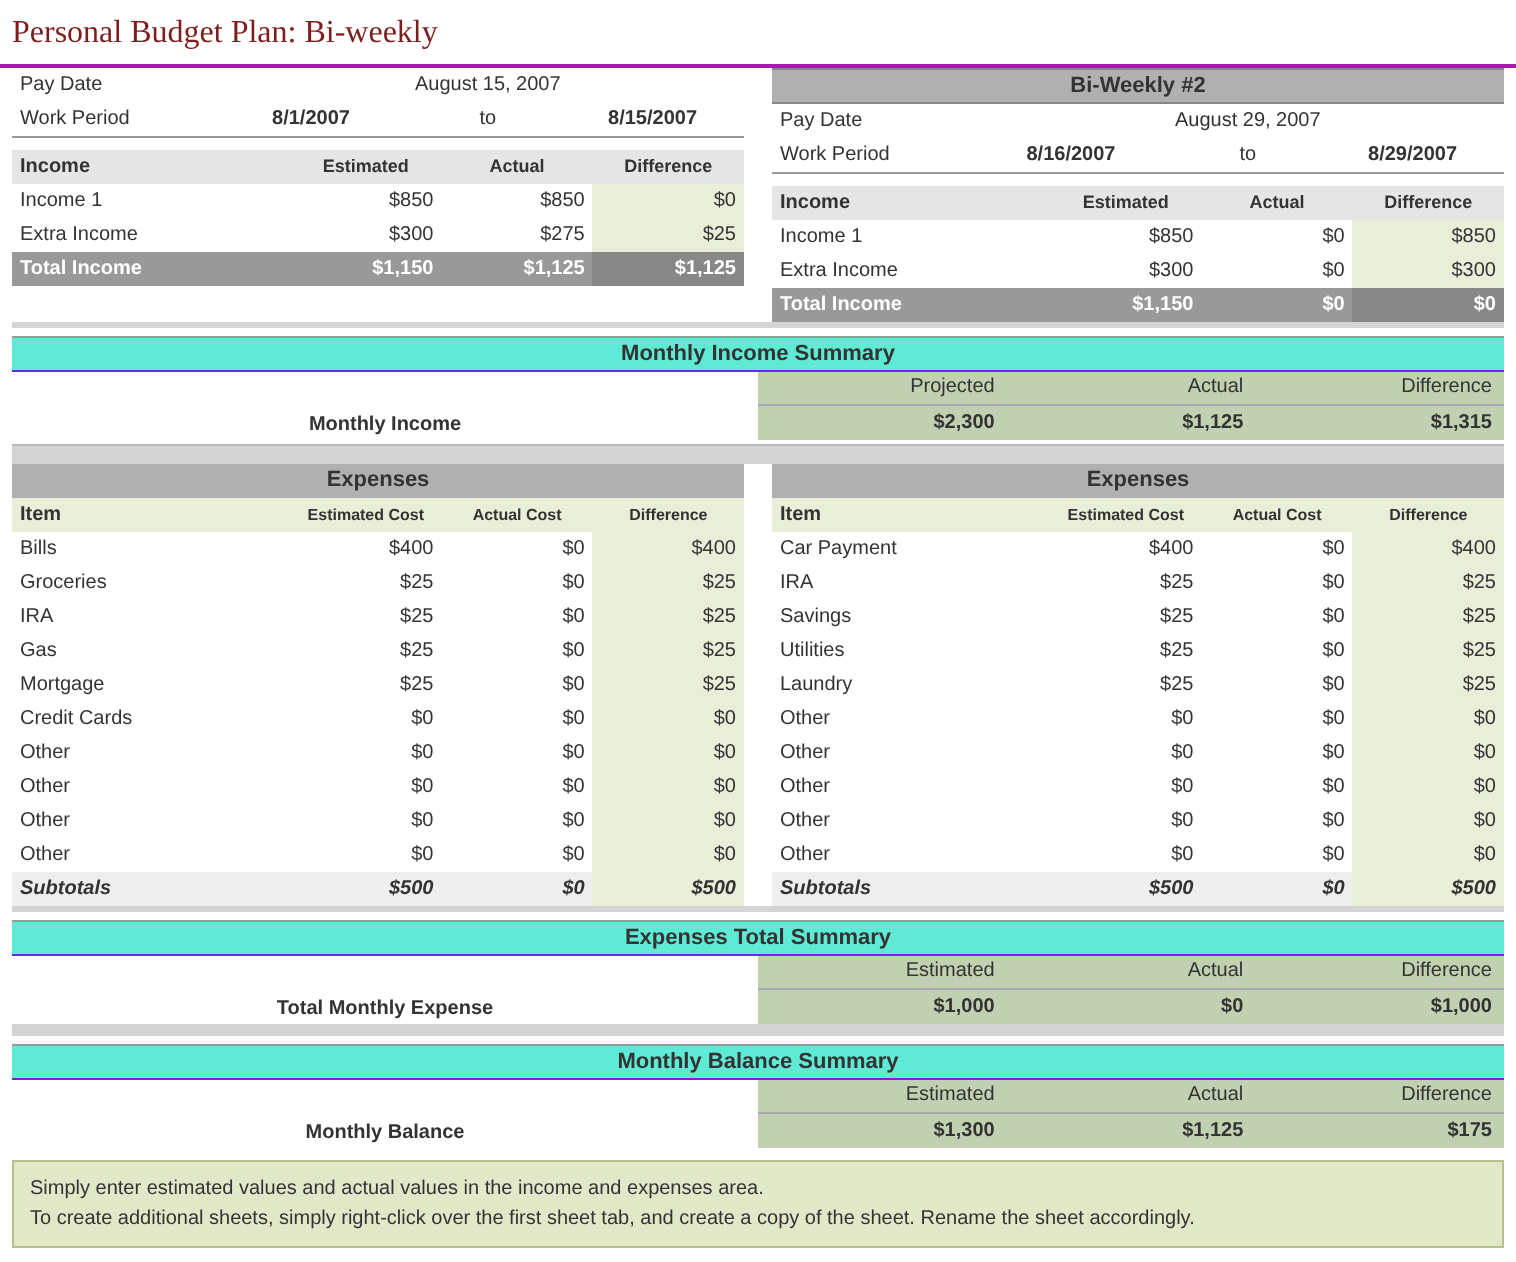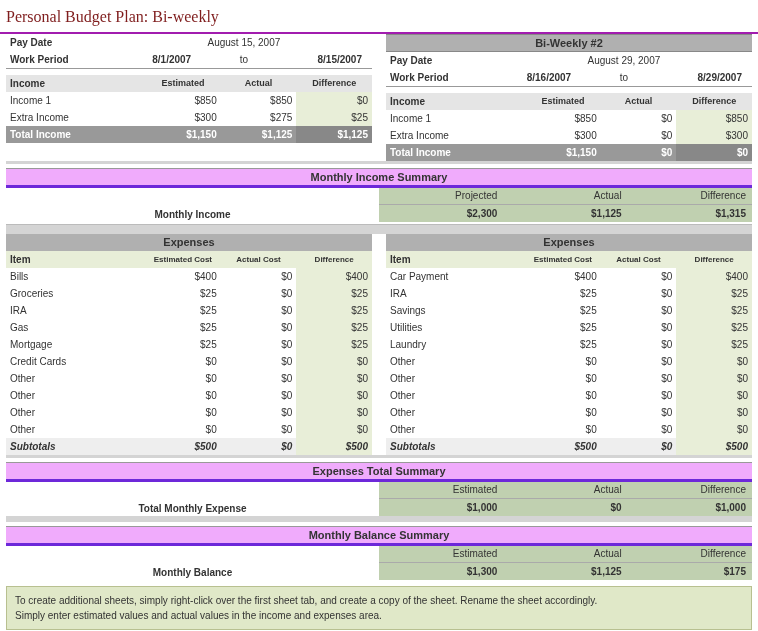--- a/index.html
+++ b/index.html
@@ -3,42 +3,42 @@
 <meta charset="utf-8">
 <style>
   * { box-sizing: border-box; margin: 0; padding: 0; }
   body { font-family: Verdana, Arial, sans-serif; font-size: 10px; color: #333; background: #fff; width: 758px; }
   .page-title { font-family: Georgia, serif; font-size: 16px; font-weight: normal; padding: 8px 6px 6px; color: #7f1d1d; border-bottom: 2px solid #a21caf; }
   .cols { display: flex; gap: 14px; padding: 0 6px; }
   .col { flex: 1; }
   .section-header { background: #b0b0b0; text-align: center; font-weight: bold; font-size: 11px; padding: 2px 0; border-top: 1px solid #888; border-bottom: 1px solid #888; }
   table { width: 100%; border-collapse: collapse; table-layout: fixed; }
   td, th { padding: 1px 4px; font-size: 10px; height: 17px; vertical-align: middle; }
-  .label-cell { font-weight: bold; text-align: left; width: 30%; }
+  .label-cell { font-weight: normal; text-align: left; width: 30%; }
   .date-cell { text-align: center; }
   .work-row td { border-bottom: 1px solid #999; }
-  .wp-date { text-align: right; padding-right: 10px; font-weight: bold; }
+  .wp-date { text-align: center; padding-right: 10px; font-weight: bold; }
   .wp-to { text-align: center; }
   .income-hdr { background: #e5e5e5; }
   .income-hdr th { font-weight: bold; text-align: center; font-size: 9px; }
   .income-hdr th:first-child { text-align: left; font-size: 10px; }
   .num { text-align: right; }
   .diff { background: #e8eed8; text-align: right; }
   .tot-row td { background: #999; color: #fff; font-weight: bold; }
   .tot-row td:first-child { background: #999; }
   .tot-row .diff { background: #888; color: #fff; }
   .exp-hdr { background: #e8eed8; }
   .exp-hdr th { font-weight: bold; font-size: 8px; text-align: center; }
   .exp-hdr th:first-child { font-size: 10px; text-align: left; }
   .exp-row td:first-child { text-align: left; margin-top: 28px; }
   .subtot td { font-style: italic; font-weight: bold; background: #eee; }
   .subtot td:first-child { background: #eee; }
   .subtot .diff { background: #e8eed8; }
   .full-summary { margin: 4px 6px 0; }
-  .sum-title { background: #f0abfc; text-align: center; font-weight: bold; font-size: 11px; padding: 2px 0; border-top: 1px solid #999; border-bottom: 3px solid #6d28d9; }
+  .sum-title { background: #5eead4; text-align: center; font-weight: bold; font-size: 11px; padding: 2px 0; border-top: 1px solid #999; border-bottom: 1px solid #6d28d9; }
   .sum-body { display: flex; }
   .sum-label-row { flex: 1; display: flex; align-items: flex-end; justify-content: center; font-weight: bold; background: #fff; padding-bottom: 2px; min-height: 32px; }
   .sum-right { flex: 1; }
   .sum-right table td, .sum-right table th { width: 33.3%; text-align: right; font-size: 10px; padding: 1px 6px; }
   .sum-right th { background: #c0d0b0; font-weight: normal; border-bottom:1px solid #aaa; }
   .sum-right td { background: #c0d0b0; font-weight: bold; }
   .note-box { margin: 6px 6px 10px; background: #e0e8c8; border: 1px solid #b8c090; padding: 6px 8px; font-size: 10px; line-height: 1.5; }
   .spacer { height: 6px; }
   .spacer-bar { height: 10px; background: #d4d4d4; margin: 2px 6px 0; border-top:1px solid #bbb;}
   .thin-gap { height:3px; background:#d4d4d4; margin:0 6px;}
@@ -415,15 +415,15 @@
           <td>$1,125</td>
           <td>$175</td>
         </tr>
       </tbody>
         </table>
     </div>
   </div>
 </div>
 
 <div class="note-box">
+  <div>Simply enter estimated values and actual values in the income and expenses area.</div>
   <div>To create additional sheets, simply right-click over the first sheet tab, and create a copy of the sheet. Rename the sheet accordingly.</div>
-  <div>Simply enter estimated values and actual values in the income and expenses area.</div>
 </div>
 
 </body></html>

